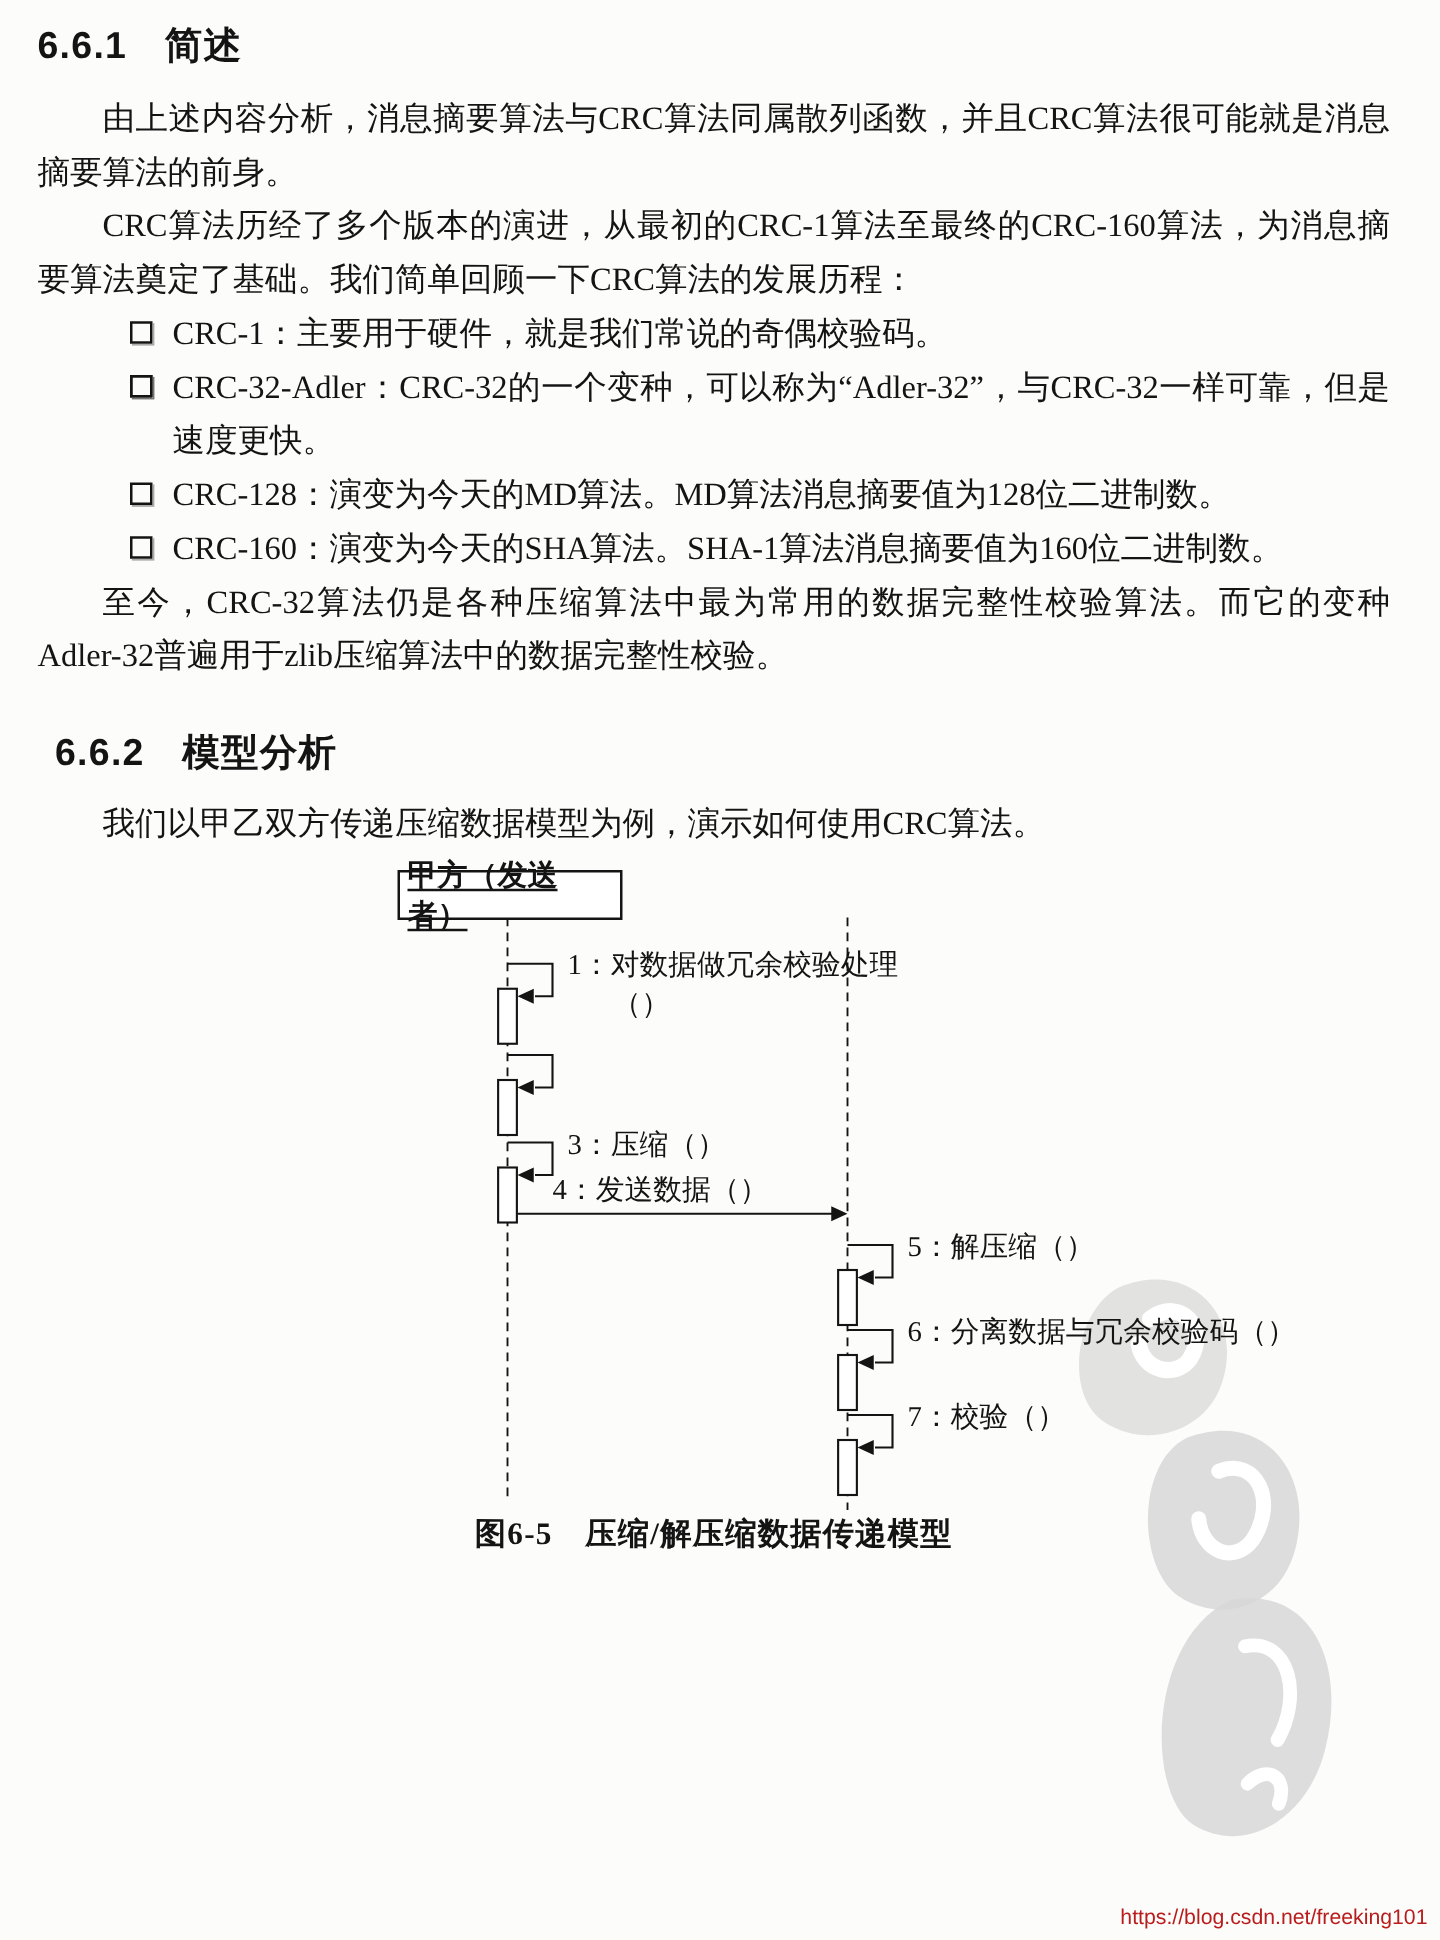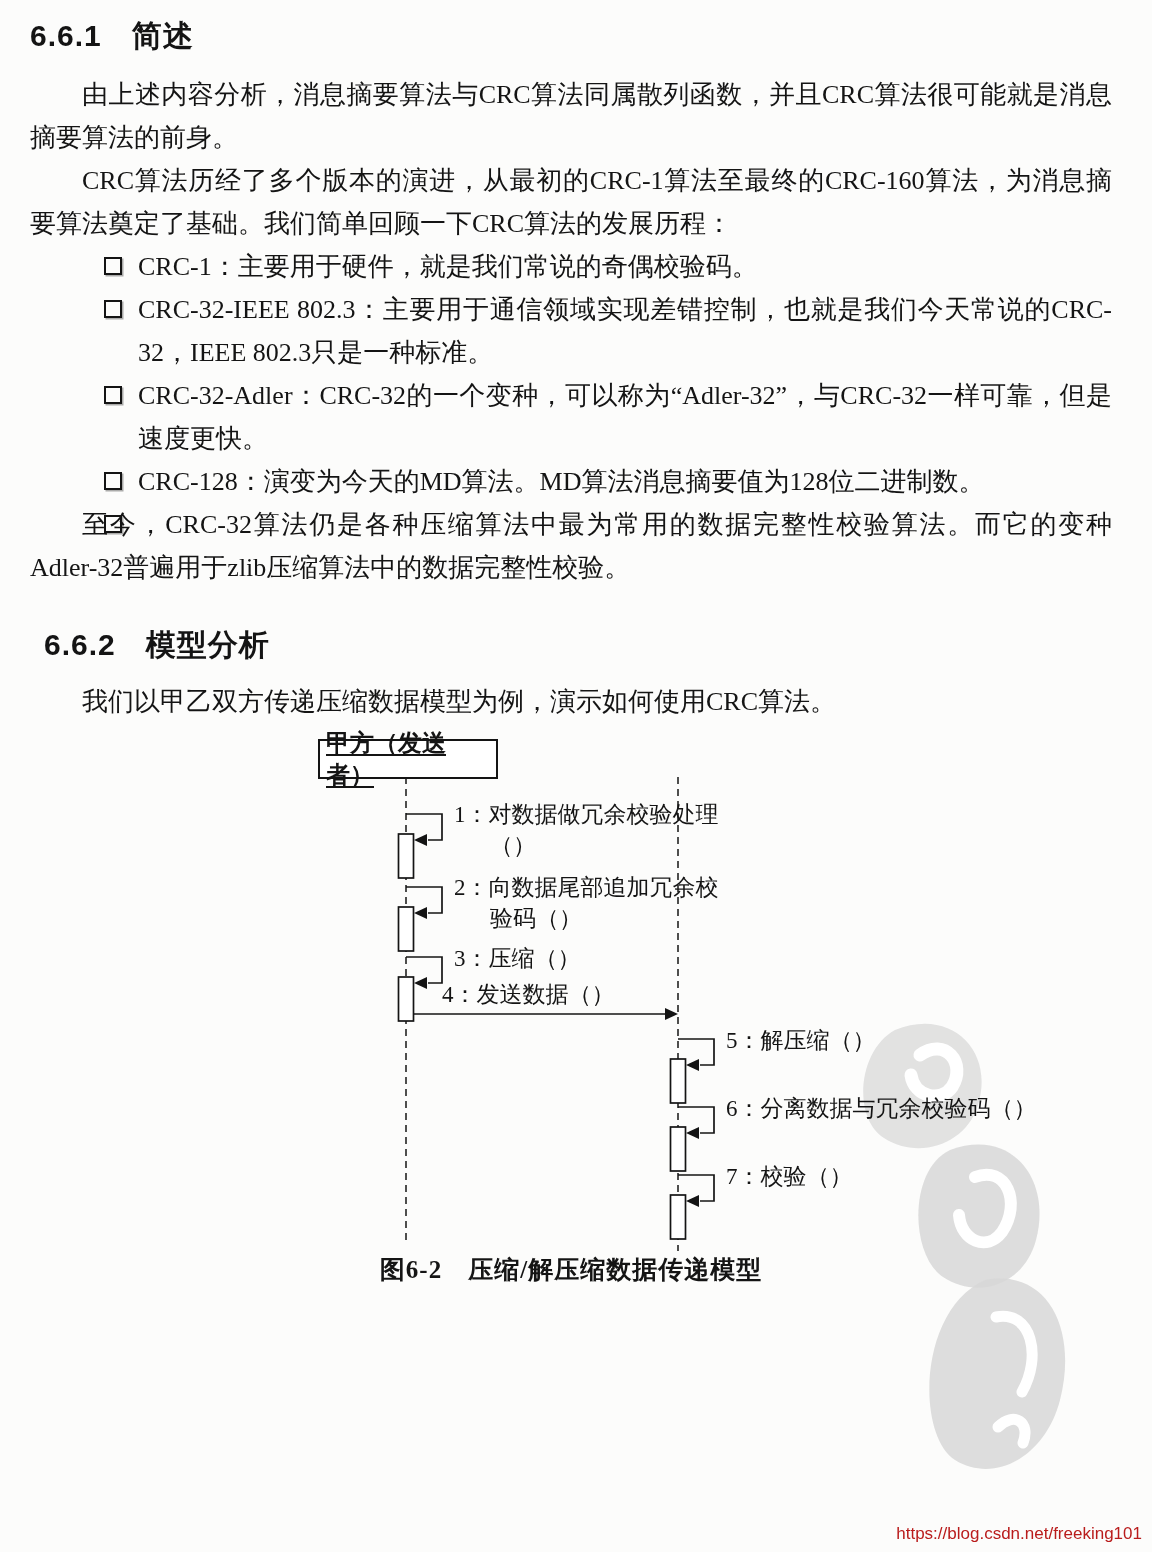--- a/index.html
+++ b/index.html
@@ -101,30 +101,30 @@
     </h2>
 
     <p class="body">由上述内容分析，消息摘要算法与CRC算法同属散列函数，并且CRC算法很可能就是消息摘要算法的前身。</p>
     <p class="body">CRC算法历经了多个版本的演进，从最初的CRC-1算法至最终的CRC-160算法，为消息摘要算法奠定了基础。我们简单回顾一下CRC算法的发展历程：</p>
 
     <div class="bullets">
       <div class="bullet">
         <span class="marker"></span><span class="btext">CRC-1：主要用于硬件，就是我们常说的奇偶校验码。</span>
       </div>
       <div class="bullet">
-        <span class="marker"></span><span class="btext">CRC-32-IEEE 802.3：主要用于通信领域实现差错控制，也就是我们今天常说的CRC-32，IEEE 802.3只是一种标准。</span>
+        <span class="marker"></span>
       </div>
       <div class="bullet">
         <span class="marker"></span><span class="btext">CRC-32-Adler：CRC-32的一个变种，可以称为“Adler-32”，与CRC-32一样可靠，但是速度更快。</span>
       </div>
       <div class="bullet">
         <span class="marker"></span><span class="btext">CRC-128：演变为今天的MD算法。MD算法消息摘要值为128位二进制数。</span>
       </div>
       <div class="bullet">
-        <span class="marker"></span>
+        <span class="marker"></span><span class="btext">CRC-160：演变为今天的SHA算法。SHA-1算法消息摘要值为160位二进制数。</span>
       </div>
     </div>
 
     <p class="body">至今，CRC-32算法仍是各种压缩算法中最为常用的数据完整性校验算法。而它的变种Adler-32普遍用于zlib压缩算法中的数据完整性校验。</p>
 
     <h2 class="sec sec2">
       <span class="num">6.6.2</span><span>模型分析</span>
     </h2>
 
     <p class="body">我们以甲乙双方传递压缩数据模型为例，演示如何使用CRC算法。</p>
@@ -171,25 +171,24 @@
           <rect x="640.5" y="398" width="15" height="44"></rect>
         </g>
         <g>
           <path d="M648 446 H684 V472 H670"></path>
           <polygon points="656,472 669,466 669,478"></polygon>
           <rect x="640.5" y="466" width="15" height="44"></rect>
         </g>
       </svg>
 
       <div class="msg" id="m1">1：对数据做冗余校验处理（）</div>
-      <div class="msg" id="m2">2：向数据尾部追加冗余校验码（）</div>
       <div class="msg" id="m3">3：压缩（）</div>
       <div class="msg" id="m4">4：发送数据（）</div>
       <div class="msg" id="m5">5：解压缩（）</div>
       <div class="msg" id="m6">6：分离数据与冗余校验码（）</div>
       <div class="msg" id="m7">7：校验（）</div>
     </div>
 
-    <div class="caption">图6-2　压缩/解压缩数据传递模型</div>
+    <div class="caption">图6-5　压缩/解压缩数据传递模型</div>
   </div>
 
   <div class="csdn">https://blog.csdn.net/freeking101</div>
 </div>
 
 </body></html>

